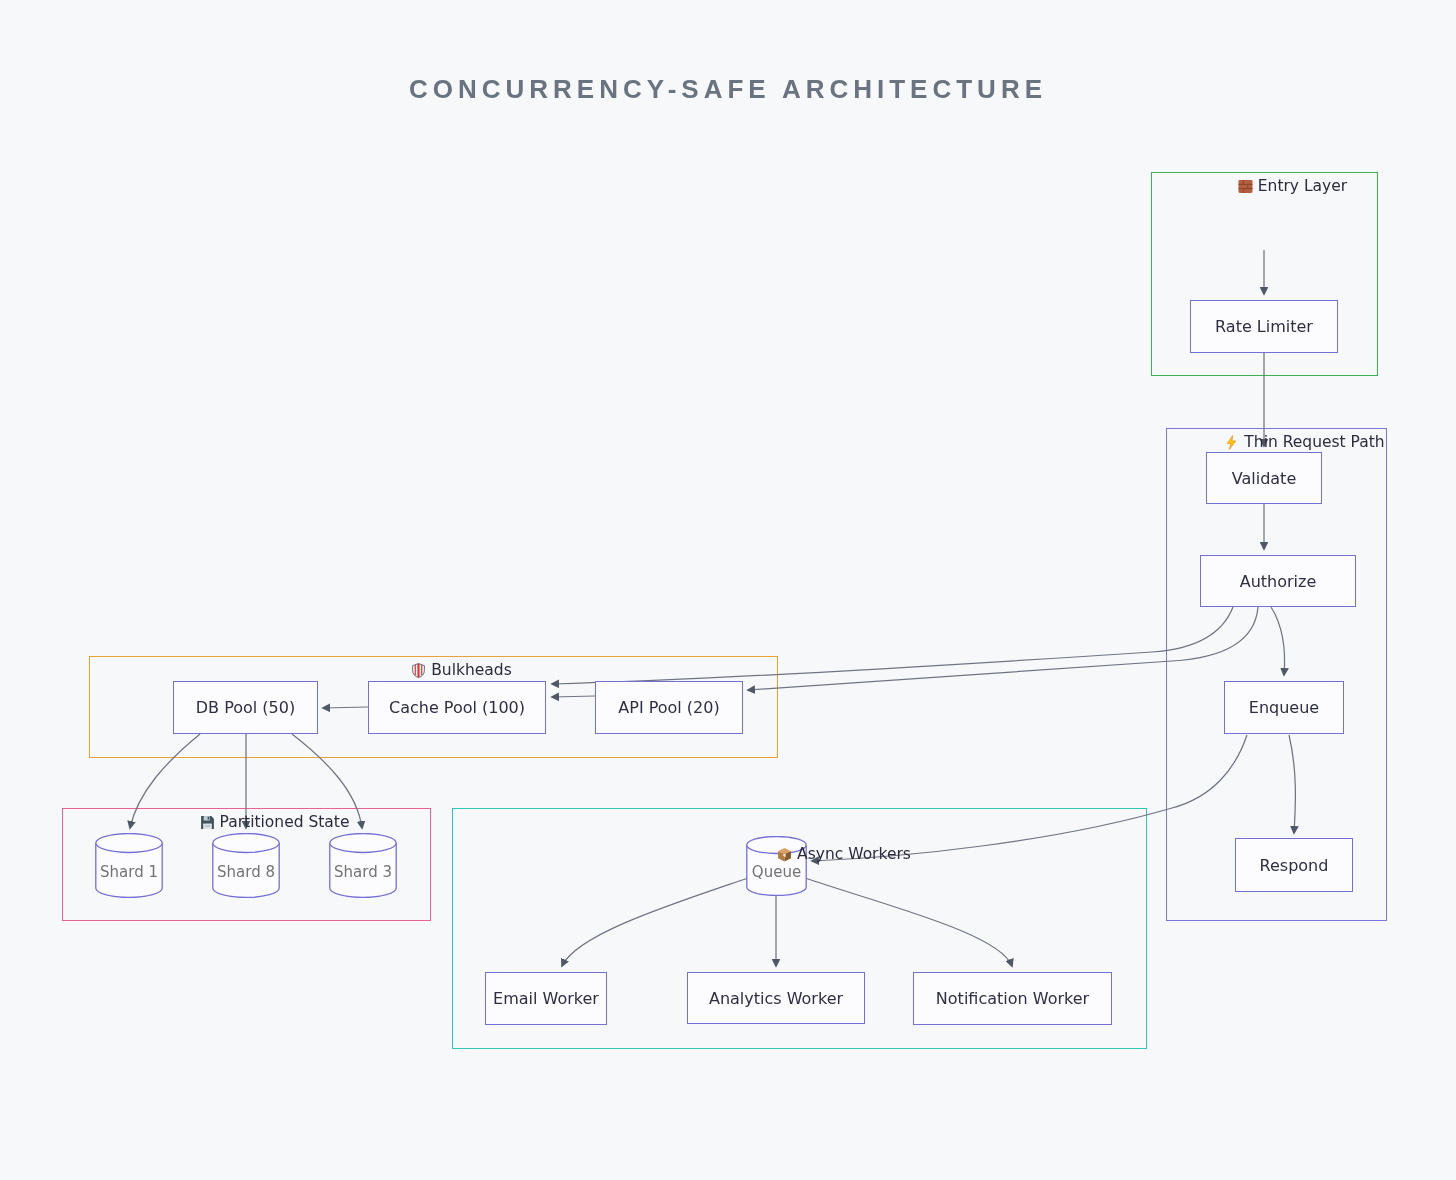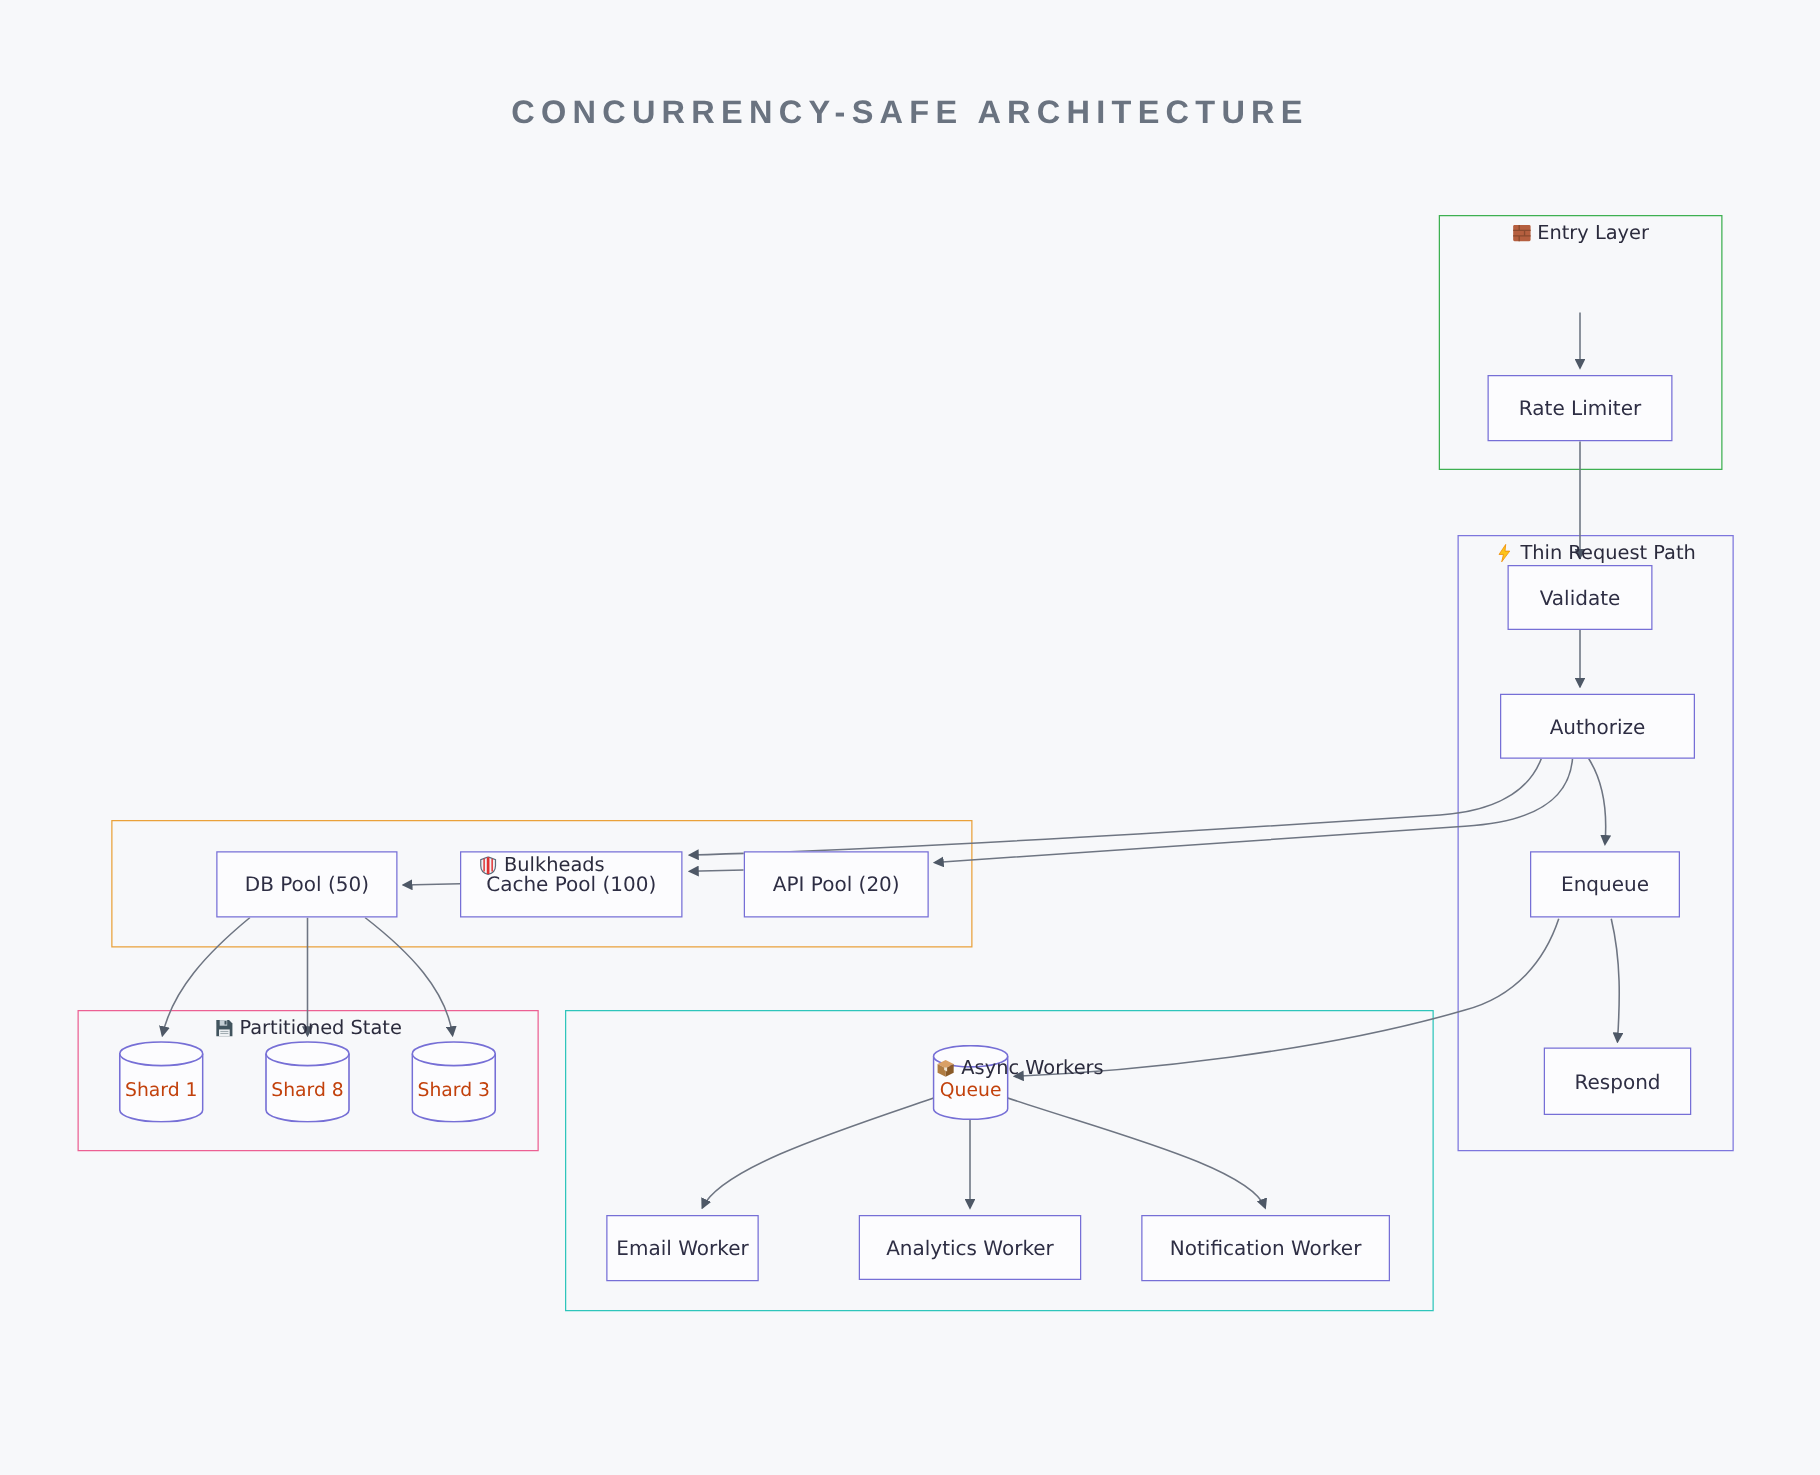--- a/index.html
+++ b/index.html
@@ -17,36 +17,36 @@
     font-size:26px;font-weight:bold;letter-spacing:5px;
     color:#6a7380;
   }
   .cluster{
     position:absolute;box-sizing:border-box;
     border:1.5px solid;background:transparent;
     z-index:1;
   }
   .cluster-label{
     position:absolute;display:flex;align-items:center;justify-content:center;gap:5px;
-    font-size:15.5px;color:#2b2b3d;z-index:5;white-space:nowrap;
+    font-size:15.5px;color:#2b2b3d;z-index:5;white-space:nowrap;padding-left:28px;
   }
   .cluster-label .icon{display:inline-flex;align-items:center;}
   #edge-layer{position:absolute;left:0;top:0;z-index:2;}
   .edge{fill:none;stroke:#6e7582;stroke-width:1.25px;}
   .node{
     position:absolute;box-sizing:border-box;
     border:1.3px solid #766fd6;background:#fcfcfe;
     display:flex;align-items:center;justify-content:center;
     font-size:16px;color:#2e2e44;z-index:3;white-space:nowrap;
   }
   .cylnode{position:absolute;z-index:3;}
   .cylnode svg{position:absolute;left:0;top:0;}
   .cyl-label{
     position:absolute;left:0;right:0;top:60%;transform:translateY(-50%);
-    text-align:center;font-size:15px;color:#c2410c;white-space:nowrap;
+    text-align:center;font-size:15px;color:#737373;white-space:nowrap;
   }
 </style>
 </head>
 <body>
 
 <div id="canvas">
   <div class="diagram-title">CONCURRENCY-SAFE ARCHITECTURE</div>
 <div class="cluster" style="left: 1151px; top: 172px; width: 227px; height: 204px; border-color: rgb(62, 176, 81);"></div>
     <div class="cluster-label" style="left: 1151px; top: 177px; width: 227px;">
       <span class="icon">
@@ -60,21 +60,21 @@
     <div class="cluster" style="left: 1166px; top: 428px; width: 221px; height: 493px; border-color: rgb(125, 118, 221);"></div>
     <div class="cluster-label" style="left: 1166px; top: 433px; width: 221px;">
       <span class="icon">
         <svg width="15" height="15" viewBox="0 0 14 14">
           <polygon points="8,0.5 3,8 6.3,8 5,13.5 11,5.5 7.5,5.5" fill="#fcc419" stroke="#f08c00" stroke-width="0.6"></polygon>
         </svg>
       </span>
       <span>Thin Request Path</span>
     </div>
     <div class="cluster" style="left: 89px; top: 656px; width: 689px; height: 102px; border-color: rgb(234, 161, 58);"></div>
-    <div class="cluster-label" style="left: 89px; top: 661px; width: 689px; margin-top: 22px;">
+    <div class="cluster-label" style="left: 89px; top: 661px; width: 689px;">
       <span class="icon">
         <svg width="15" height="15" viewBox="0 0 14 14">
           <path d="M7 0.5 L12.5 2.5 V7 C12.5 10.5 10 12.8 7 13.5 C4 12.8 1.5 10.5 1.5 7 V2.5 Z" fill="#f1f3f5" stroke="#5f6b7a" stroke-width="0.9"></path>
           <path d="M7 0.7 V13.3" stroke="#e03131" stroke-width="2"></path>
           <path d="M4 1.8 V11.4 M10 1.8 V11.4" stroke="#e03131" stroke-width="1.1"></path>
         </svg>
       </span>
       <span>Bulkheads</span>
     </div>
     <div class="cluster" style="left: 62px; top: 808px; width: 369px; height: 113px; border-color: rgb(236, 96, 147);"></div>

